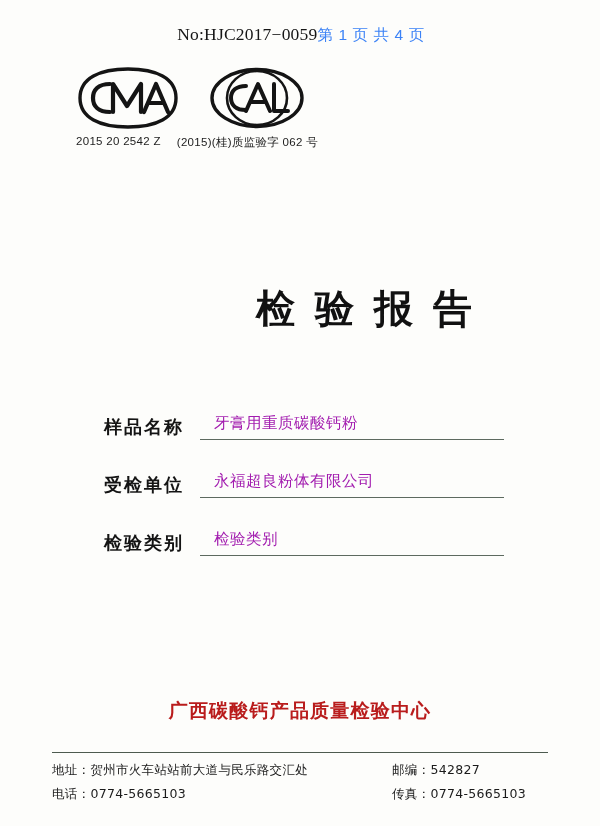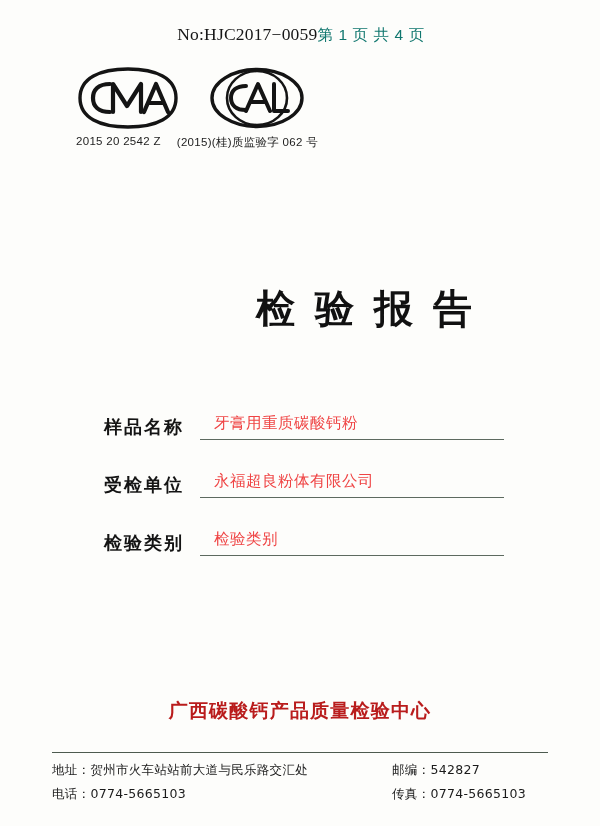--- a/index.html
+++ b/index.html
@@ -36,21 +36,21 @@
   }
   .report-no {
     font-family: "Liberation Serif", serif;
     font-size: 17.5px;
     letter-spacing: 0.2px;
     color: #161616;
   }
   .page-count {
     font-family: "Liberation Sans", sans-serif;
     font-size: 15.5px;
-    color: #0f766e;
+    color: #3b82f6;
     letter-spacing: 0.6px;
   }
 
   
   .marks {
     position: absolute;
     top: 66px;
     left: 74px;
     display: flex;
     align-items: center;
@@ -107,21 +107,21 @@
     letter-spacing: 2px;
     color: #141414;
     width: 96px;
     flex: none;
     line-height: 26px;
   }
   .field-value {
     flex: 1;
     font-family: Liberation Sans, sans-serif;
     font-size: 15.5px;
-    color: #ef4444;
+    color: #a21caf;
     letter-spacing: 0.5px;
     line-height: 26px;
     border-bottom: 1.4px solid #5d6a5f;
     padding: 0 4px 3px 14px;
     min-height: 22px;
   }
 
   
   .org {
     position: absolute;

